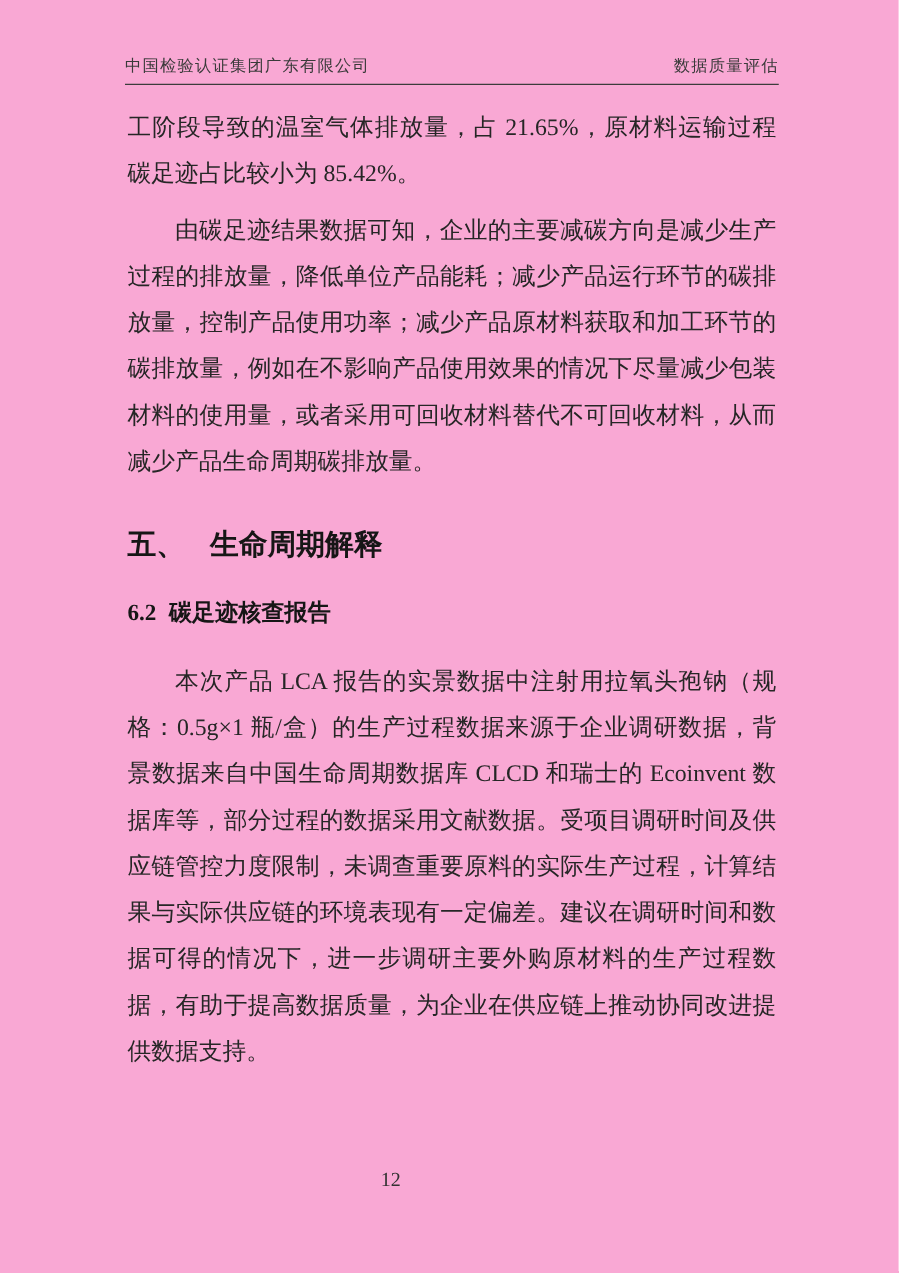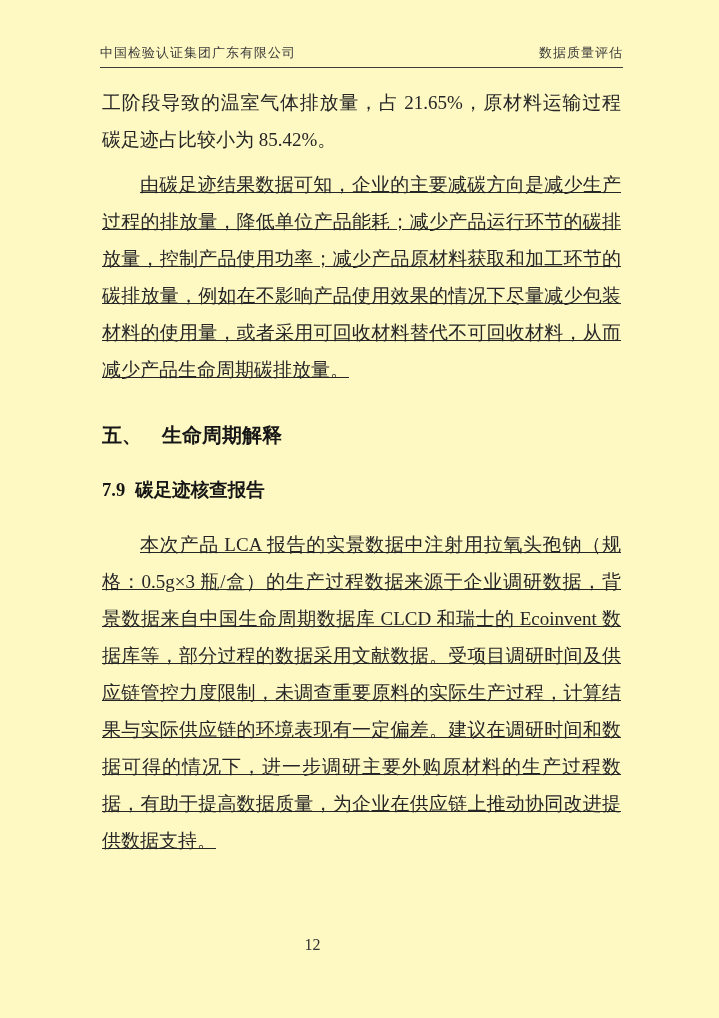--- a/index.html
+++ b/index.html
@@ -4,21 +4,21 @@
 <style>
   html, body {
     margin: 0;
     padding: 0;
     background: #ffffff;
   }
   .page {
     position: relative;
     width: 719px;
     height: 1018px;
-    background: #fef9c3;
+    background: #f9a8d4;
     font-family: "Liberation Serif", "DejaVu Serif", serif;
     color: #232323;
     overflow: hidden;
   }
   .header {
     position: absolute;
     top: 44px;
     left: 100px;
     width: 523px;
     display: flex;
@@ -36,25 +36,25 @@
     left: 102px;
     width: 519px;
   }
   p.body-text {
     margin: 0;
     font-size: 19px;
     line-height: 37px;
     text-align: justify;
     color: #262626;
   }
-  p.indent { text-indent: 2em; text-decoration: underline; }
+  p.indent { text-indent: 2em; }
   p.follow { margin-top: 8px; }
   h2.section-heading {
     margin: 34px 0 0 0;
-    font-size: 20px;
+    font-size: 23px;
     line-height: 26px;
     font-weight: bold;
     color: #161616;
     font-family: "Liberation Sans", "DejaVu Sans", sans-serif;
   }
   h2.section-heading .sec-num { margin-right: 20px; }
   h3.sub-heading {
     margin: 30px 0 0 0;
     font-size: 18.5px;
     line-height: 24px;
@@ -92,24 +92,24 @@
 
     <p class="body-text">工阶段导致的温室气体排放量，占 21.65%，原材料运输过程碳足迹占比较小为 85.42%。</p>
 
     <p class="body-text indent follow">由碳足迹结果数据可知，企业的主要减碳方向是减少生产过程的排放量，降低单位产品能耗；减少产品运行环节的碳排放量，控制产品使用功率；减少产品原材料获取和加工环节的碳排放量，例如在不影响产品使用效果的情况下尽量减少包装材料的使用量，或者采用可回收材料替代不可回收材料，从而减少产品生命周期碳排放量。</p>
 
     <h2 class="section-heading">
       <span class="sec-num">五、</span><span>生命周期解释</span>
     </h2>
 
     <h3 class="sub-heading">
-      <span class="sub-num">7.9</span><span>碳足迹核查报告</span>
+      <span class="sub-num">6.2</span><span>碳足迹核查报告</span>
     </h3>
 
-    <p class="body-text indent after-heading">本次产品 LCA 报告的实景数据中注射用拉氧头孢钠（规格：0.5g×3 瓶/盒）的生产过程数据来源于企业调研数据，背景数据来自中国生命周期数据库 CLCD 和瑞士的 Ecoinvent 数据库等，部分过程的数据采用文献数据。受项目调研时间及供应链管控力度限制，未调查重要原料的实际生产过程，计算结果与实际供应链的环境表现有一定偏差。建议在调研时间和数据可得的情况下，进一步调研主要外购原材料的生产过程数据，有助于提高数据质量，为企业在供应链上推动协同改进提供数据支持。</p>
+    <p class="body-text indent after-heading">本次产品 LCA 报告的实景数据中注射用拉氧头孢钠（规格：0.5g×1 瓶/盒）的生产过程数据来源于企业调研数据，背景数据来自中国生命周期数据库 CLCD 和瑞士的 Ecoinvent 数据库等，部分过程的数据采用文献数据。受项目调研时间及供应链管控力度限制，未调查重要原料的实际生产过程，计算结果与实际供应链的环境表现有一定偏差。建议在调研时间和数据可得的情况下，进一步调研主要外购原材料的生产过程数据，有助于提高数据质量，为企业在供应链上推动协同改进提供数据支持。</p>
 
 
   </div>
 
   <div class="footer">
     <span>12</span>
   </div>
 
 </div>
 

